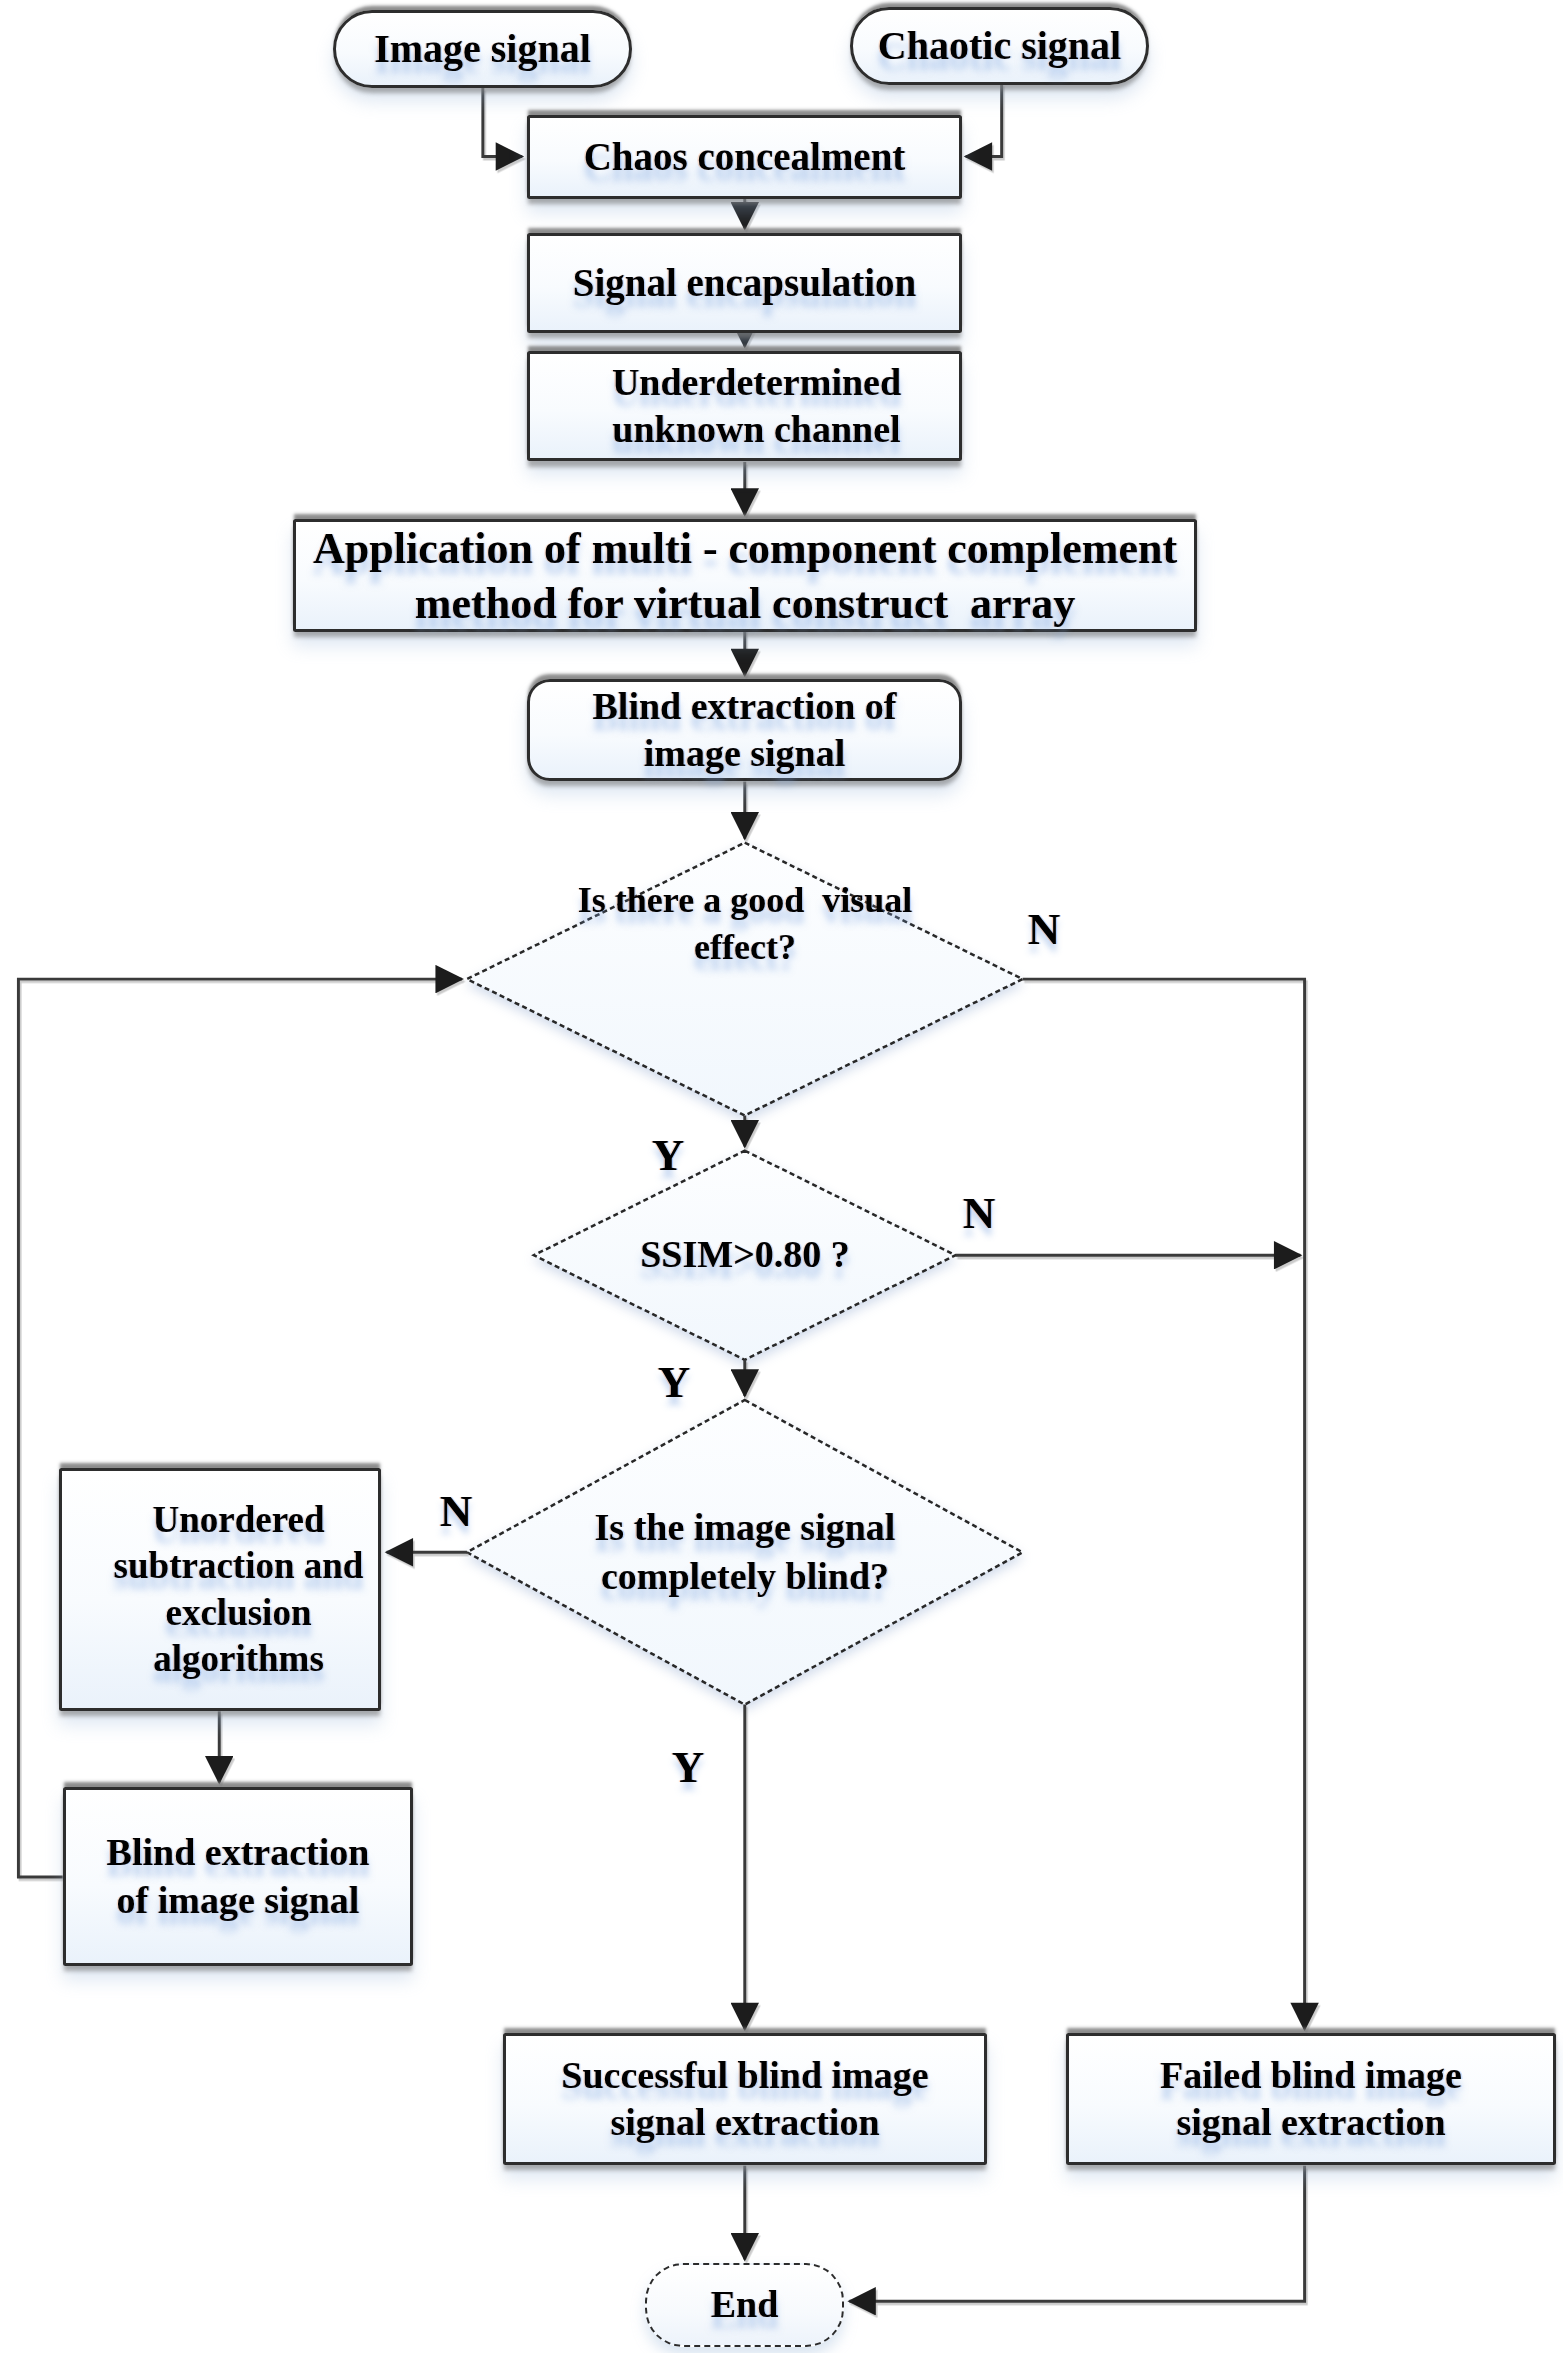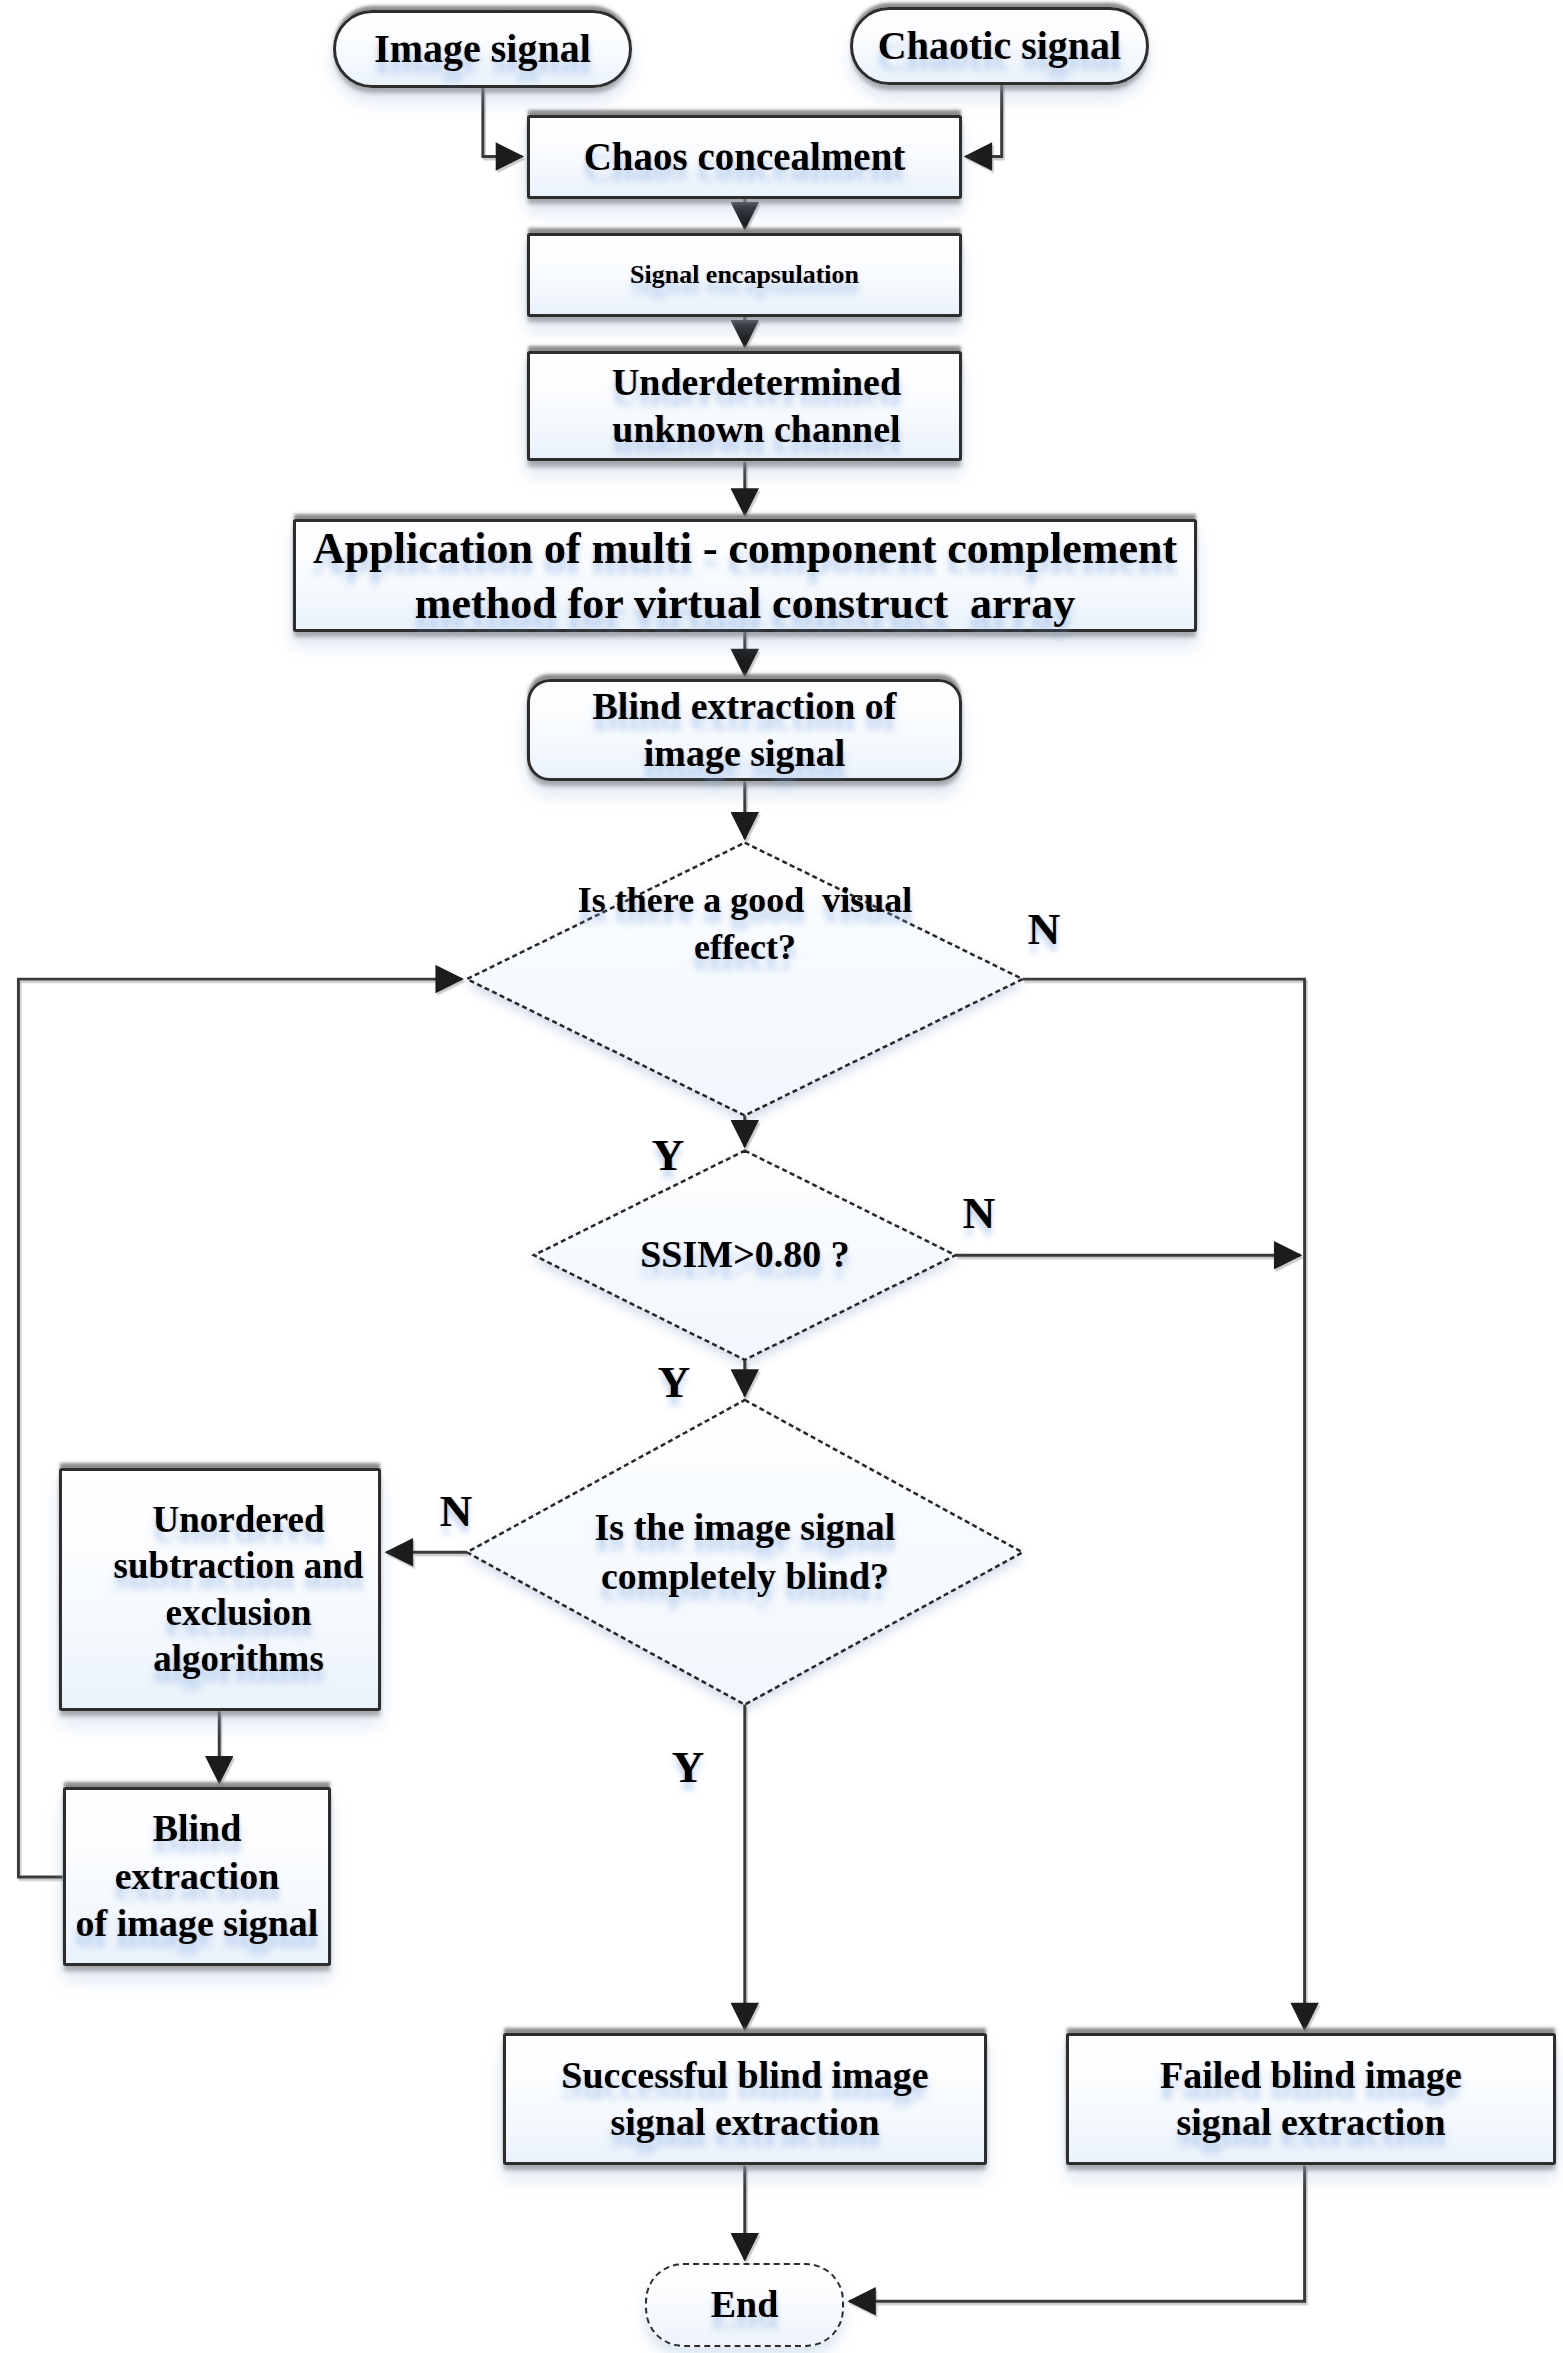--- a/index.html
+++ b/index.html
@@ -97,37 +97,37 @@
       <path d="M 1559 2588 V 2750 H 1015" marker-end="url(#ah)"></path>
     </g>
   </svg>
 
   <div class="node stadium" style="left:333px;top:10px;width:299px;height:78px;font-size:40px;">Image signal</div>
 
   <div class="node rect" style="left:527px;top:115px;width:435px;height:84px;font-size:39px;">Chaos concealment</div>
 
   <div class="node stadium" style="left:850px;top:6.7px;width:299px;height:78px;font-size:40px;">Chaotic signal</div>
 
-  <div class="node rect" style="left:527px;top:233px;width:435px;height:84px;font-size:26px;">Signal encapsulation</div>
+  <div class="node rect" style="left:527px;top:233px;width:435px;height:100px;font-size:39px;">Signal encapsulation</div>
 
   <div class="node rect" style="left:527px;top:351px;width:435px;height:110px;font-size:38px;padding-left:24px;">Underdetermined
 unknown channel</div>
 
   <div class="node rect" style="left:293px;top:519px;width:904px;height:113px;font-size:44px;">Application of multi - component complement
 method for virtual construct  array</div>
 
   <div class="node rect" style="left:527px;top:679px;width:435px;height:102px;font-size:38px;border-radius:23px;">Blind extraction of
 image signal</div>
 
   <div class="node rect" style="left:59px;top:1468px;width:322px;height:243px;font-size:37px;padding-left:37px;">Unordered
 subtraction and
 exclusion
 algorithms</div>
 
-  <div class="node rect" style="left:63px;top:1787px;width:268px;height:179px;font-size:38px;">Blind extraction
+  <div class="node rect" style="left:63px;top:1787px;width:350px;height:179px;font-size:38px;">Blind extraction
 of image signal</div>
 
   <div class="node rect" style="left:503px;top:2033px;width:484px;height:132px;font-size:38px;">Successful blind image
 signal extraction</div>
 
   <div class="node rect" style="left:1066px;top:2033px;width:490px;height:132px;font-size:38px;">Failed blind image
 signal extraction</div>
 
   <div class="node end-pill" style="left:645px;top:2263px;width:199px;height:84px;font-size:38px;">End</div>
 

